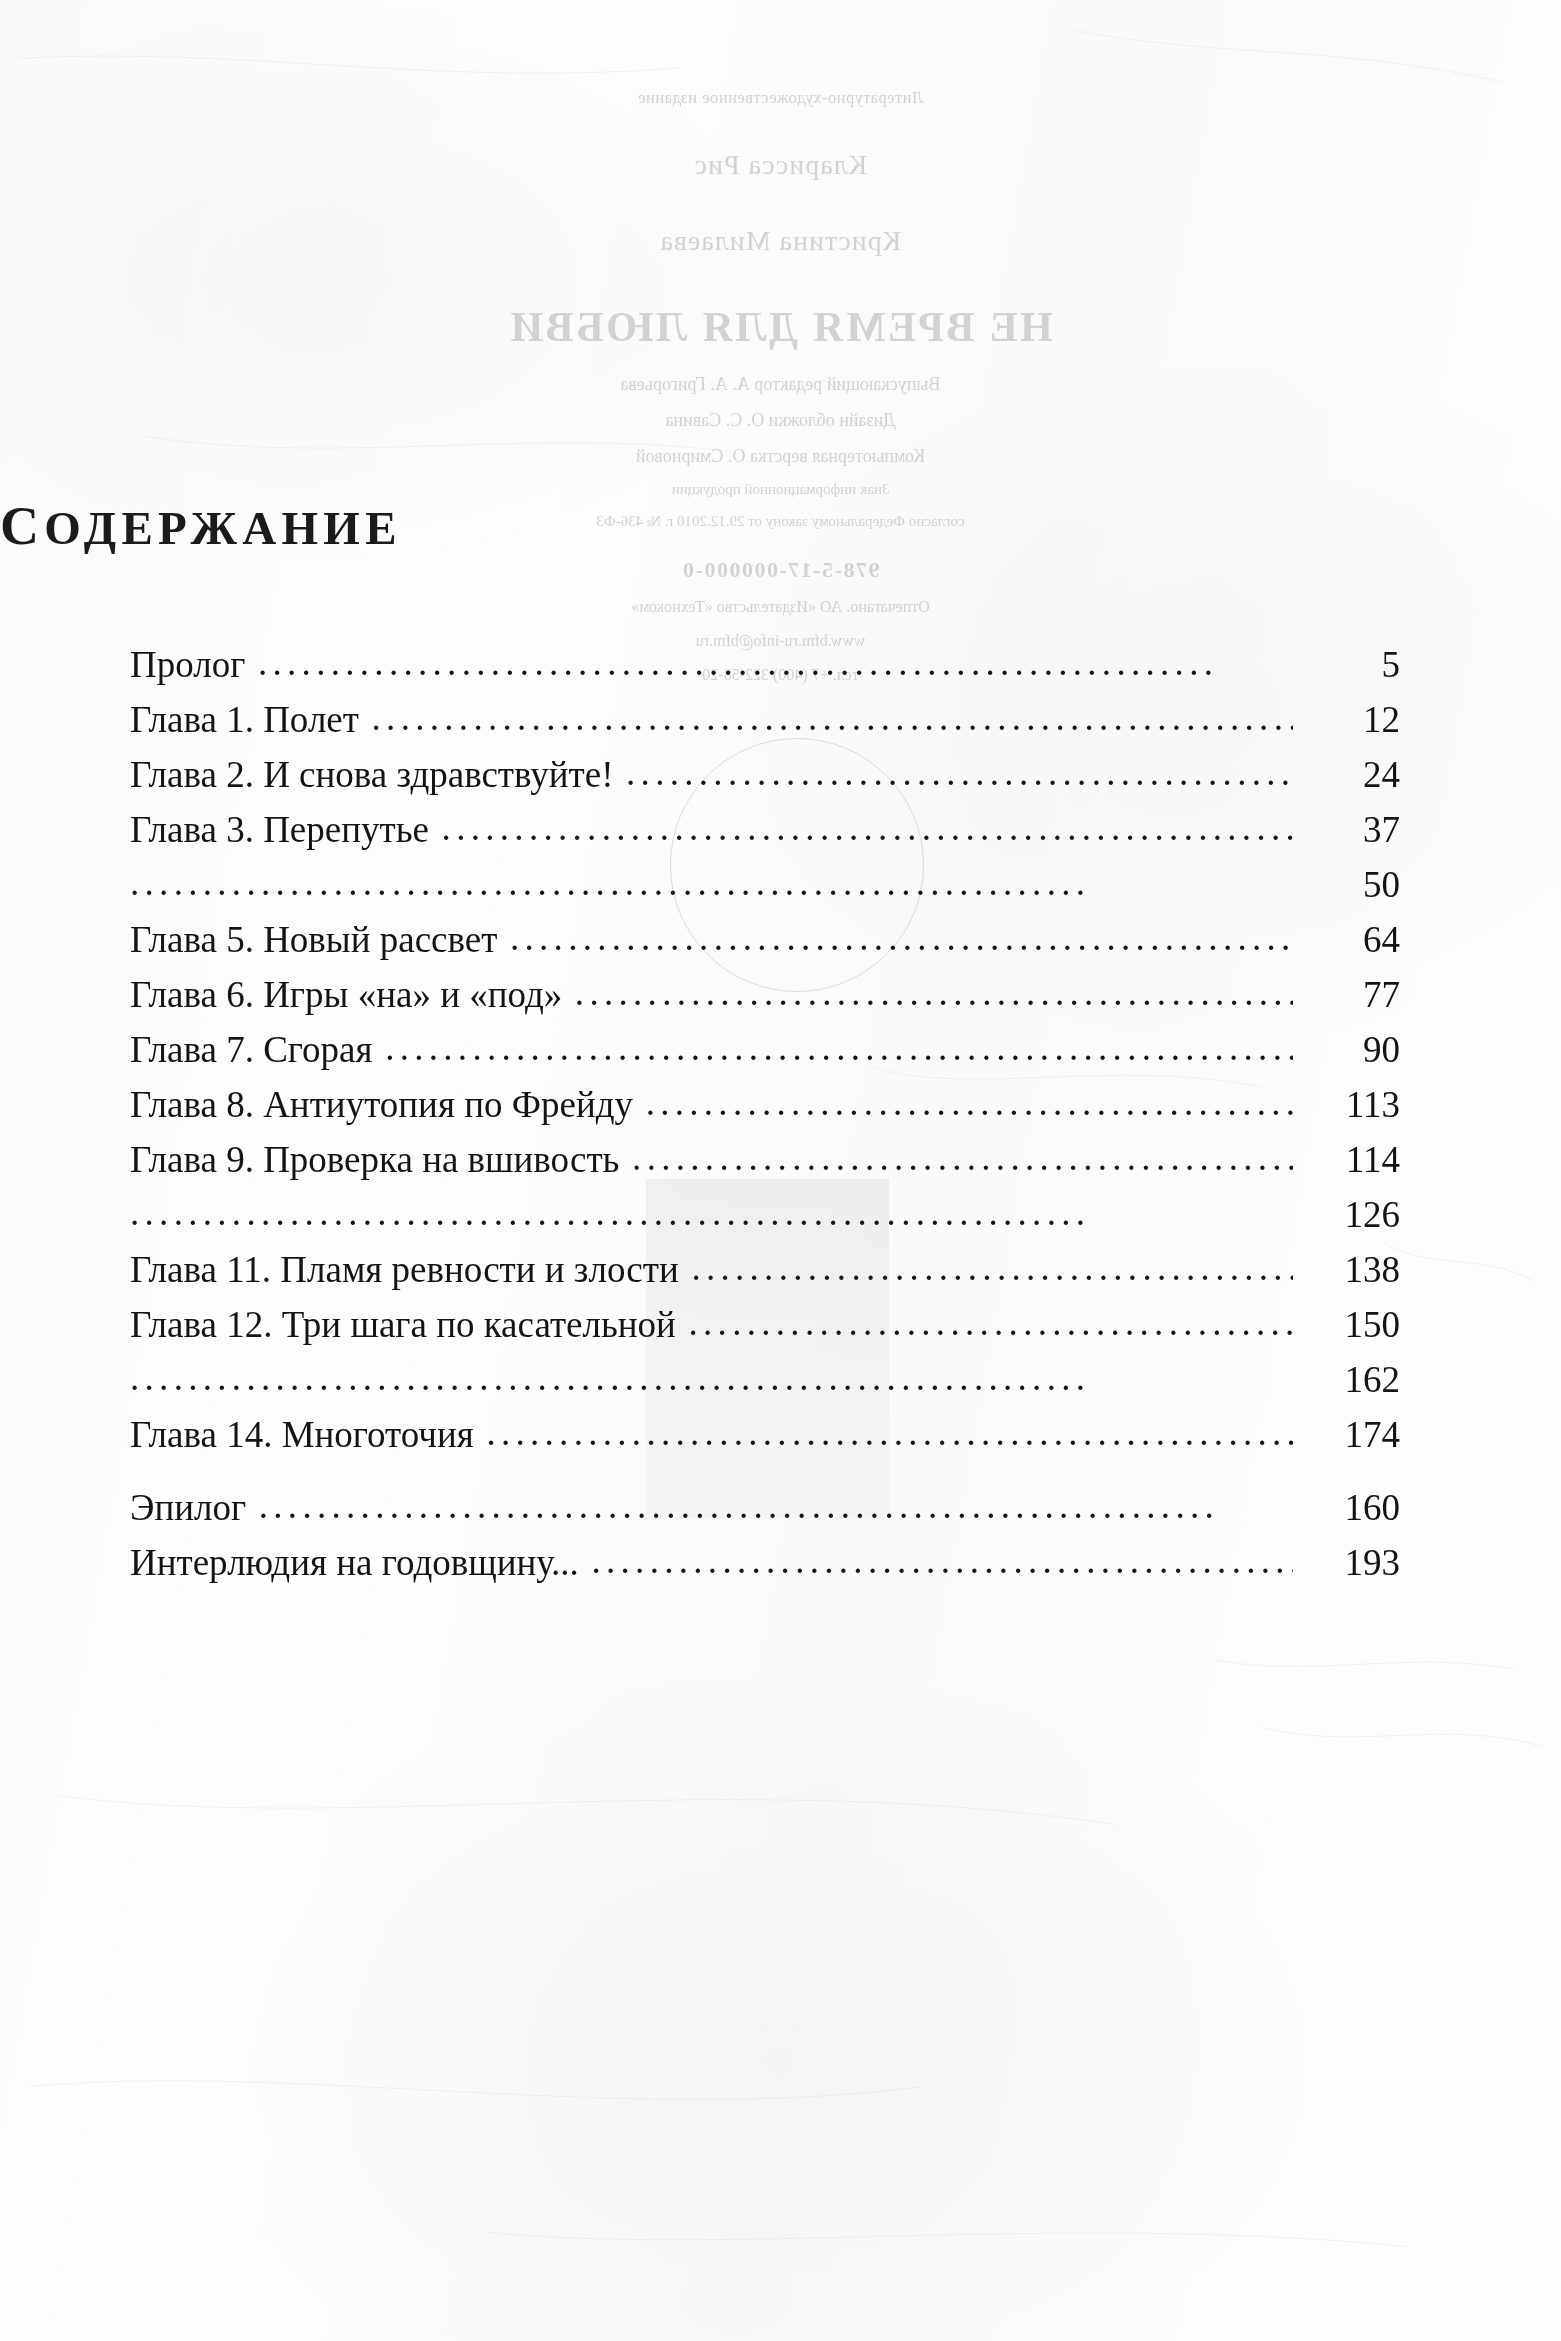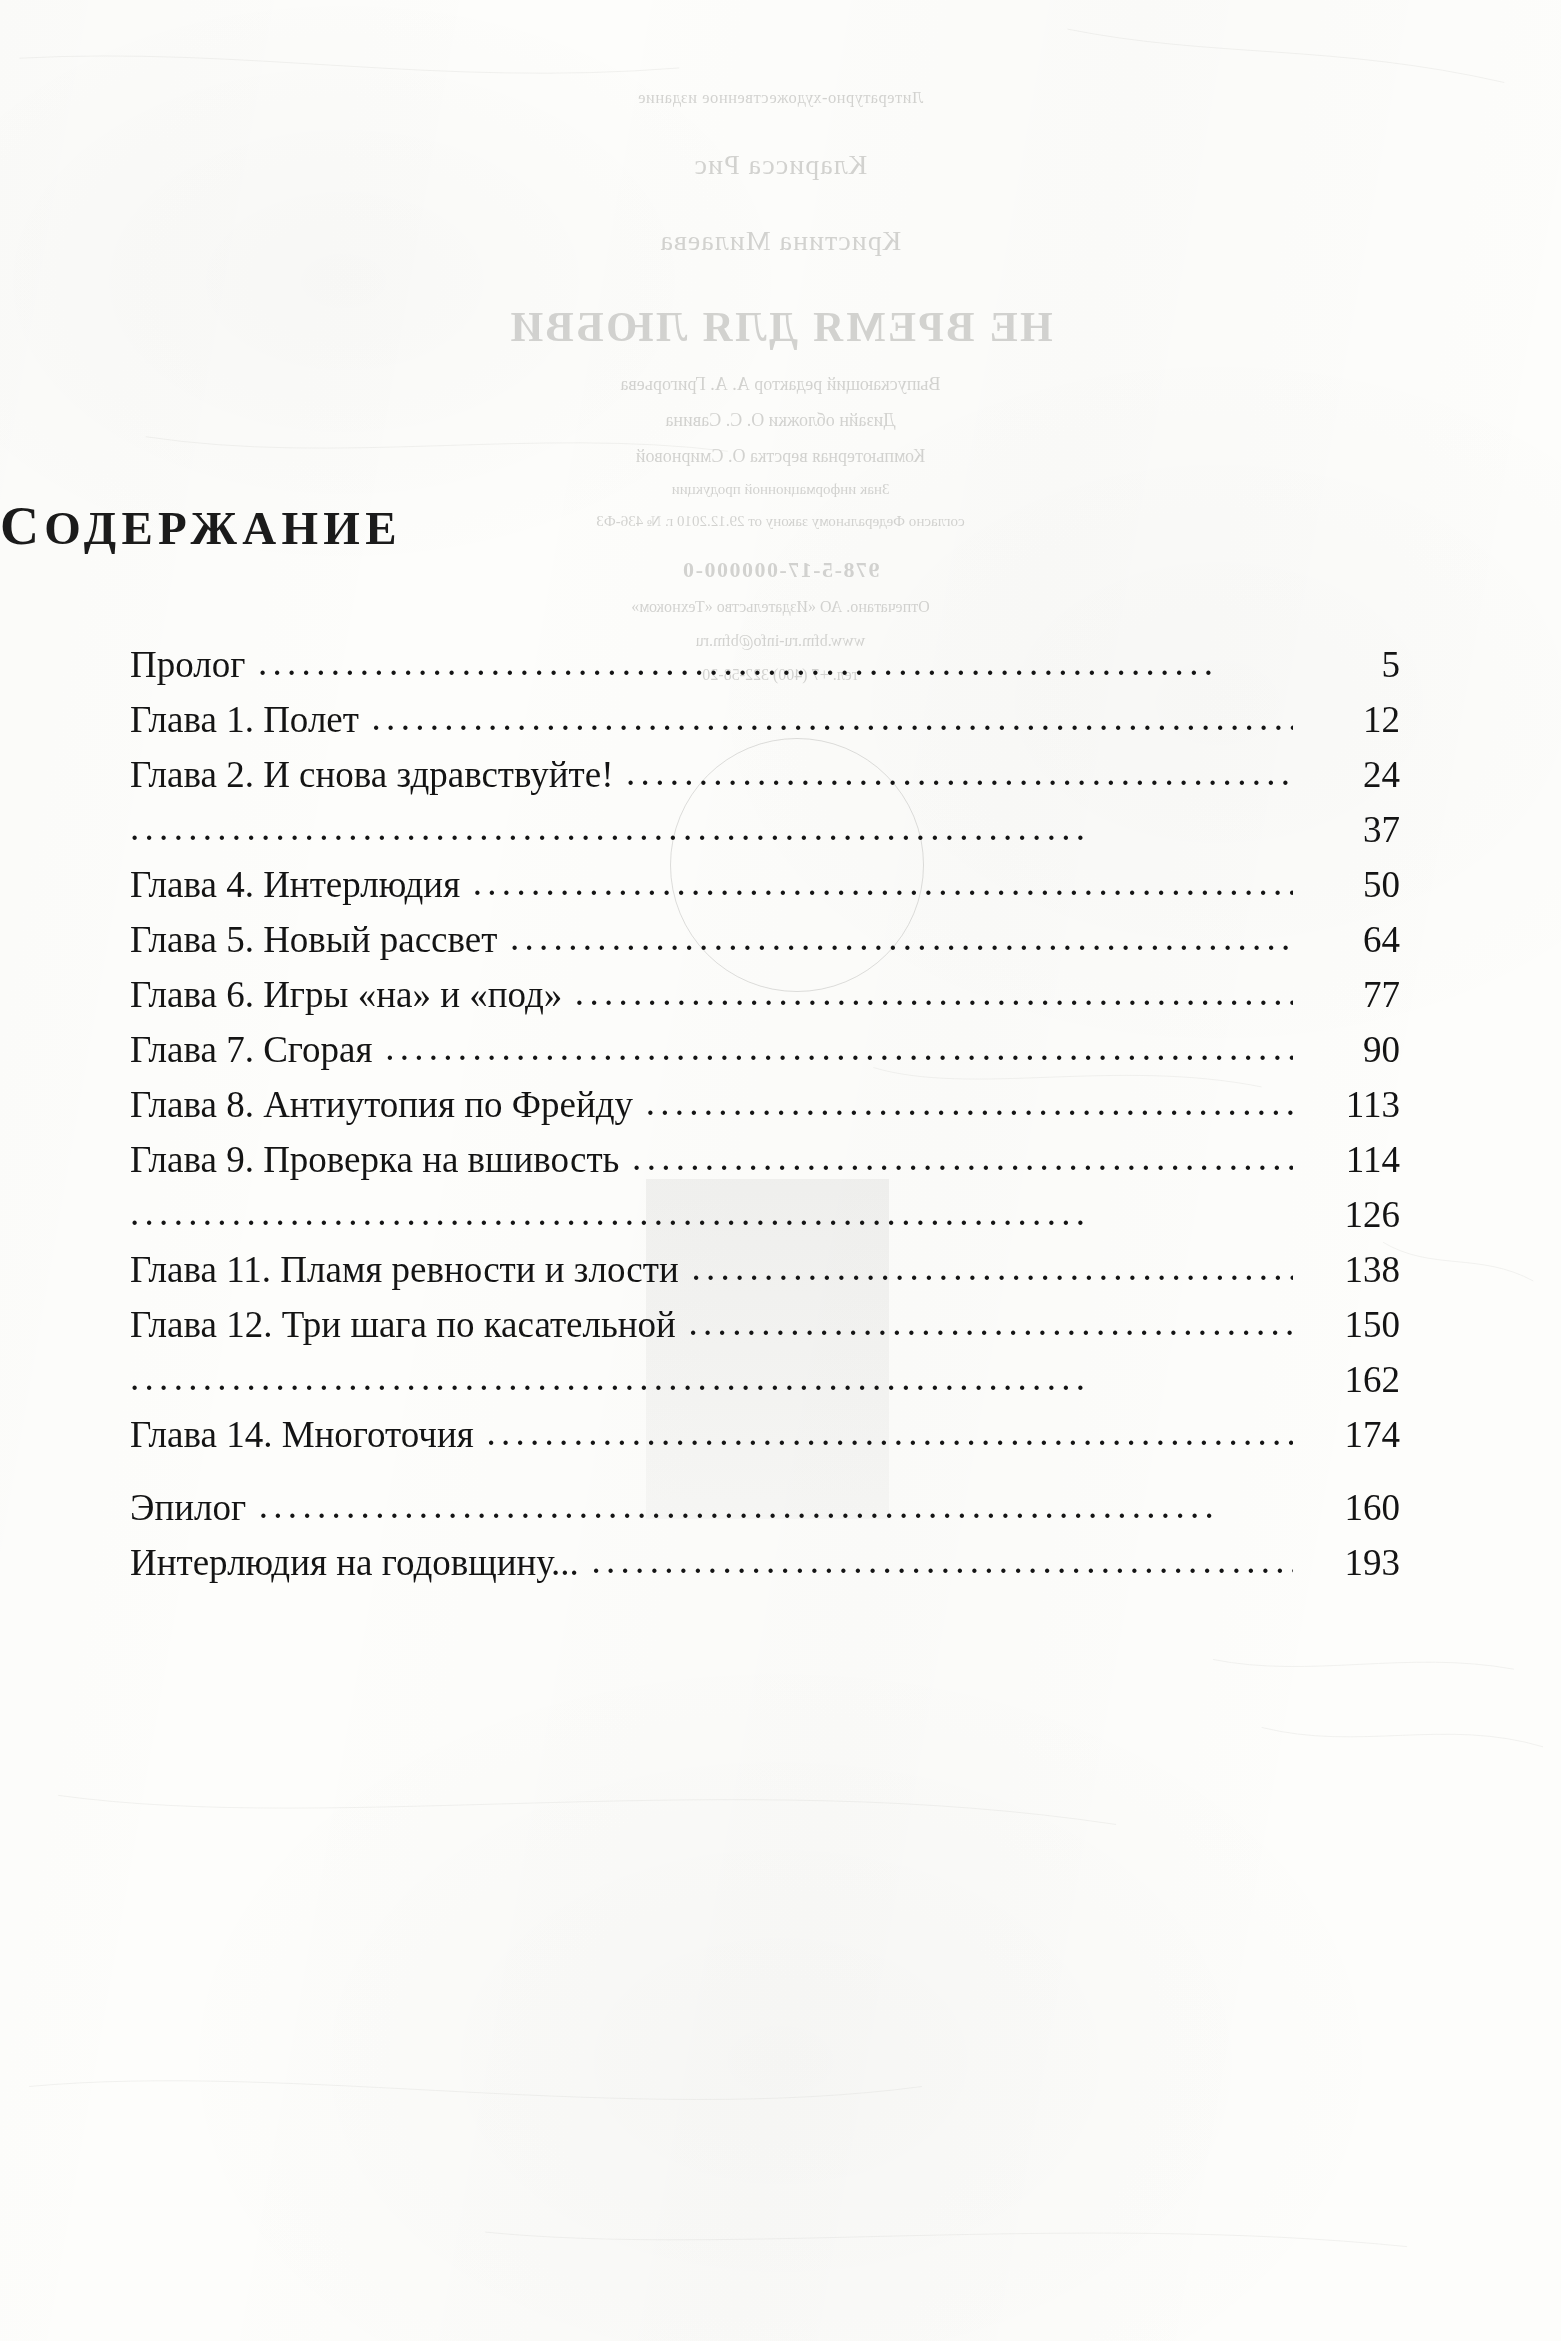--- a/index.html
+++ b/index.html
@@ -206,26 +206,26 @@
         <span class="toc-page">12</span>
       </div>
 
       <div class="toc-row">
         <span class="toc-label">Глава 2. И снова здравствуйте!</span>
         <span class="toc-dots">..................................................................</span>
         <span class="toc-page">24</span>
       </div>
 
       <div class="toc-row">
+        <span class="toc-label">Глава 3. Перепутье</span>
         <span class="toc-dots">..................................................................</span>
         <span class="toc-page">37</span>
       </div>
 
       <div class="toc-row">
-        <span class="toc-label">Глава 4. Интерлюдия</span>
         <span class="toc-dots">..................................................................</span>
         <span class="toc-page">50</span>
       </div>
 
       <div class="toc-row">
         <span class="toc-label">Глава 5. Новый рассвет</span>
         <span class="toc-dots">..................................................................</span>
         <span class="toc-page">64</span>
       </div>
 

